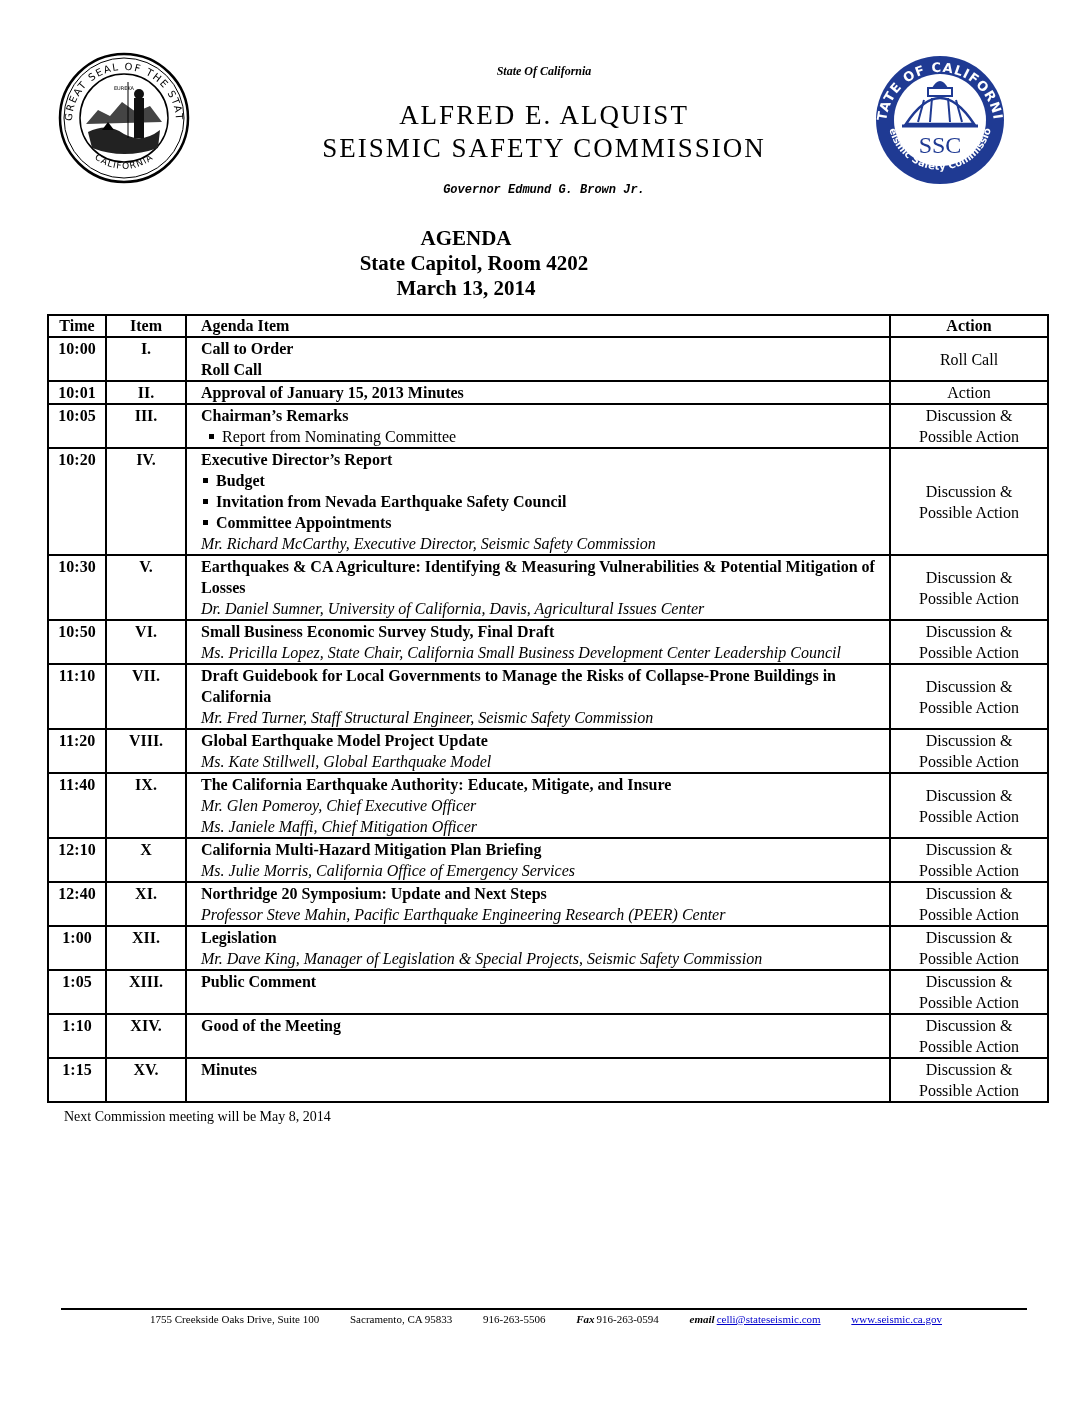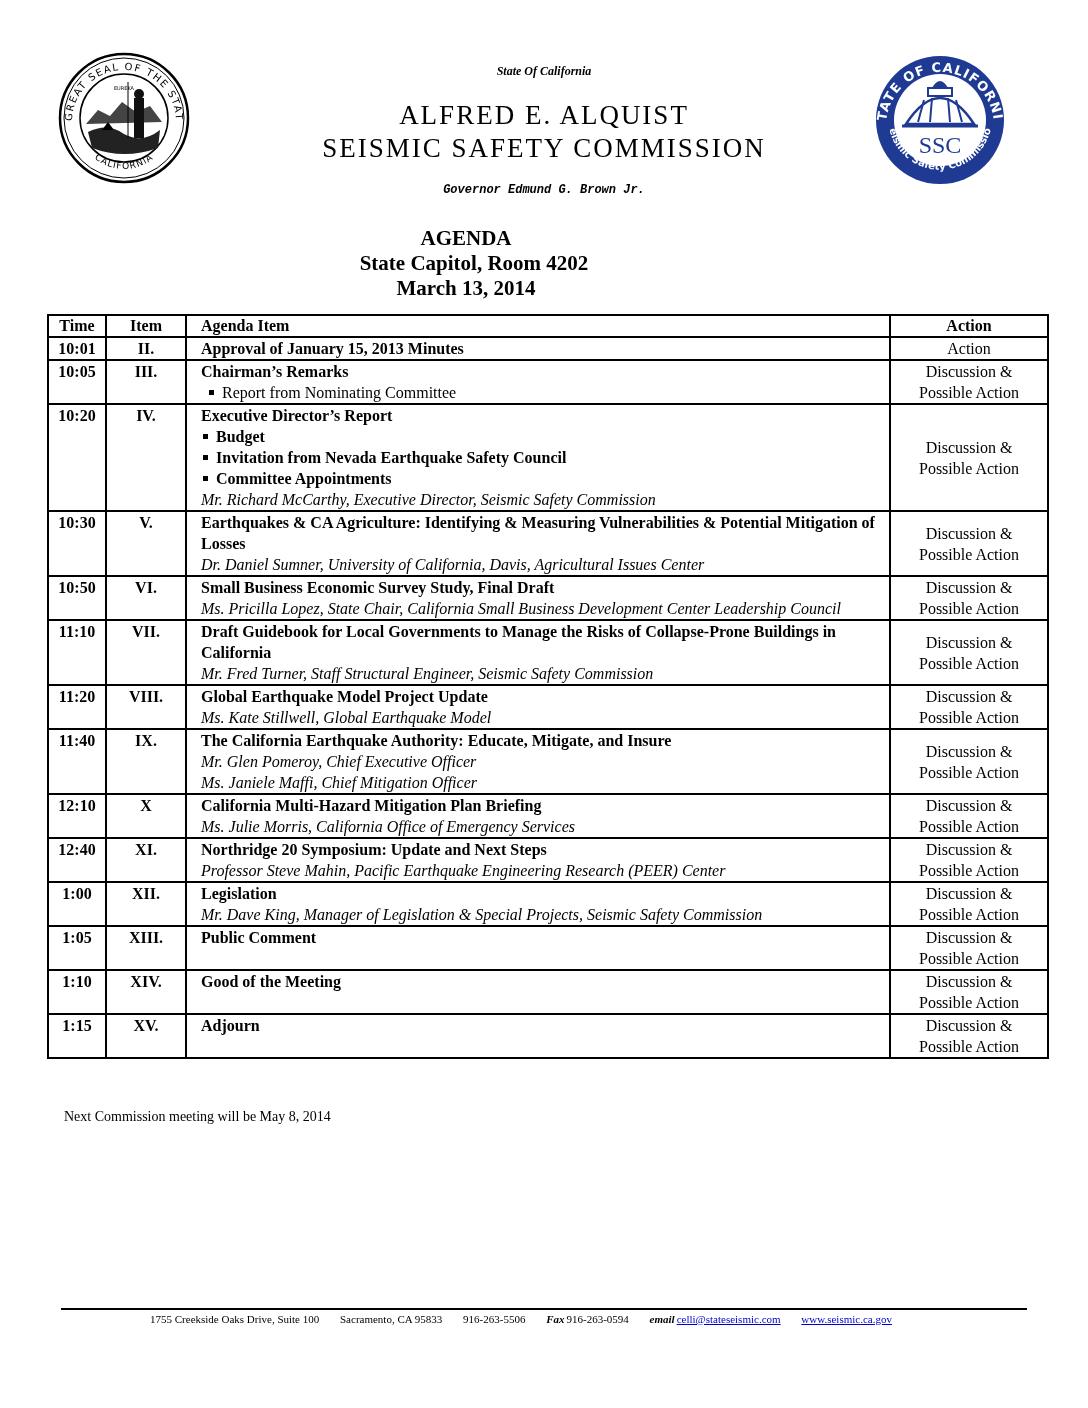--- a/index.html
+++ b/index.html
@@ -32,21 +32,21 @@
   .ai-bullet { display: block; padding-left: 2px; }
   .ai-bullet.plain { font-weight: normal; padding-left: 8px; }
   .ai-bullet.bold { font-weight: bold; }
   .bul { display: inline-block; width: 5px; height: 5px; background: #000; margin-right: 8px; vertical-align: middle; position: relative; top: -2px; }
   .ai-presenter { font-style: italic; display: block; }
 
   .next-meeting { position: absolute; left: 64px; top: 1109px; font-size: 14px; }
 
   .footer-rule { position: absolute; left: 61px; top: 1308px; width: 966px; height: 2px; background: #000; }
   .footer { position: absolute; left: 150px; top: 1313px; font-size: 11px; white-space: nowrap; font-family: "Liberation Serif", serif; }
-  .footer span { margin-right: 18px; }
+  .footer span { margin-right: 28px; }
   .footer .lbl { font-weight: bold; margin-right: 2px; }
   .footer a { color: #0000cc; text-decoration: underline; }
 </style>
 </head>
 <body>
 
 <svg class="seal-left" viewBox="0 0 132 132">
   <circle cx="66" cy="66" r="64" fill="none" stroke="#000" stroke-width="2.5"></circle>
   <circle cx="66" cy="66" r="60" fill="none" stroke="#000" stroke-width="1"></circle>
   <circle cx="66" cy="66" r="44" fill="none" stroke="#000" stroke-width="1.5"></circle>
@@ -98,20 +98,29 @@
   <thead>
     <tr>
       <th class="c-time">Time</th>
       <th class="c-item">Item</th>
       <th class="c-agenda">Agenda Item</th>
       <th class="c-action">Action</th>
     </tr>
   </thead>
   <tbody id="agenda-body">
       <tr>
+        <td class="c-time">10:00</td>
+        <td class="c-item">I.</td>
+        <td class="c-agenda">
+          <span class="ai-title">Call to Order</span>
+          <span class="ai-sub">Roll Call</span>
+        </td>
+        <td class="c-action">Roll Call</td>
+      </tr>
+      <tr>
         <td class="c-time">10:01</td>
         <td class="c-item">II.</td>
         <td class="c-agenda">
           <span class="ai-title">Approval of January 15, 2013 Minutes</span>
         </td>
         <td class="c-action">Action</td>
       </tr>
       <tr>
         <td class="c-time">10:05</td>
         <td class="c-item">III.</td>
@@ -221,21 +230,21 @@
         <td class="c-agenda">
           <span class="ai-title">Good of the Meeting</span>
           <span class="ai-sub">&nbsp;</span>
         </td>
         <td class="c-action">Discussion &amp;<br>Possible Action</td>
       </tr>
       <tr>
         <td class="c-time">1:15</td>
         <td class="c-item">XV.</td>
         <td class="c-agenda">
-          <span class="ai-title">Adjourn</span>
+          <span class="ai-title">Minutes</span>
           <span class="ai-sub">&nbsp;</span>
         </td>
         <td class="c-action">Discussion &amp;<br>Possible Action</td>
       </tr>
     </tbody>
 </table>
 
 <div class="next-meeting">Next Commission meeting will be May 8, 2014</div>
 
 <div class="footer-rule"></div>

